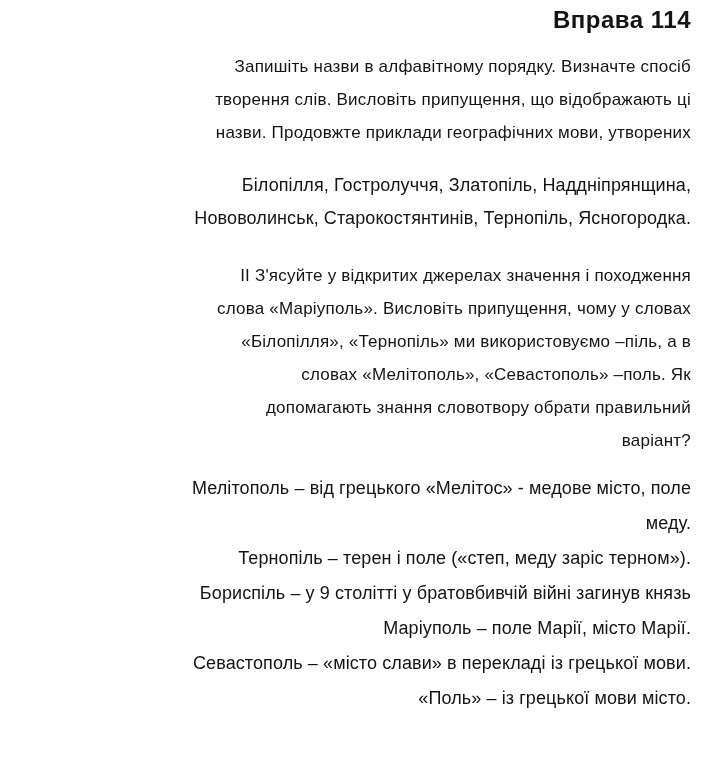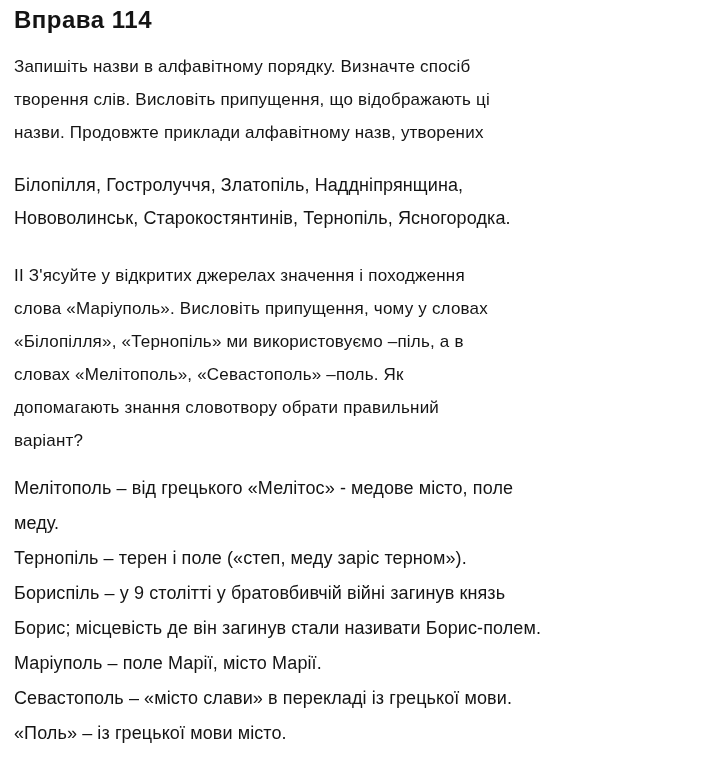--- a/index.html
+++ b/index.html
@@ -10,20 +10,21 @@
   .page {
     position: relative;
     width: 701px;
     height: 772px;
     box-sizing: border-box;
     background: #ffffff;
     color: #141414;
     padding: 6px 10px 0 14px;
     overflow: hidden;
     font-family: "Liberation Sans", "DejaVu Sans", sans-serif;
+    text-align: right;
   }
   .doc-title {
     font-size: 24px;
     font-weight: 700;
     line-height: 28px;
     letter-spacing: 0.5px;
   }
   .para { margin: 0; }
   .para .line { white-space: nowrap; }
   .para-bold {
@@ -46,21 +47,21 @@
 </head>
 <body>
 
 <div class="page">
 
   <div class="doc-title">Вправа 114</div>
 
   <div class="para para-bold m-task1">
     <div class="line">Запишіть назви в алфавітному порядку. Визначте спосіб</div>
     <div class="line">творення слів. Висловіть припущення, що відображають ці</div>
-    <div class="line">назви. Продовжте приклади алфавітному назв, утворених</div>
+    <div class="line">назви. Продовжте приклади географічних мови, утворених</div>
   </div>
 
   <div class="para para-regular m-words">
     <div class="line">Білопілля, Гостролуччя, Златопіль, Наддніпрянщина,</div>
     <div class="line">Нововолинськ, Старокостянтинів, Тернопіль, Ясногородка.</div>
   </div>
 
   <div class="para para-bold m-task2">
     <div class="line">II З'ясуйте у відкритих джерелах значення і походження</div>
     <div class="line">слова «Маріуполь». Висловіть припущення, чому у словах</div>
@@ -68,19 +69,18 @@
     <div class="line">словах «Мелітополь», «Севастополь» –поль. Як</div>
     <div class="line">допомагають знання словотвору обрати правильний</div>
     <div class="line">варіант?</div>
   </div>
 
   <div class="para para-regular m-answers">
     <div class="line">Мелітополь – від грецького «Мелітос» - медове місто, поле</div>
     <div class="line">меду.</div>
     <div class="line">Тернопіль – терен і поле («степ, меду заріс терном»).</div>
     <div class="line">Бориспіль – у 9 столітті у братовбивчій війні загинув князь</div>
-    <div class="line">Борис; місцевість де він загинув стали називати Борис-полем.</div>
     <div class="line">Маріуполь – поле Марії, місто Марії.</div>
     <div class="line">Севастополь – «місто слави» в перекладі із грецької мови.</div>
     <div class="line">«Поль» – із грецької мови місто.</div>
   </div>
 
 </div>
 
 </body></html>

